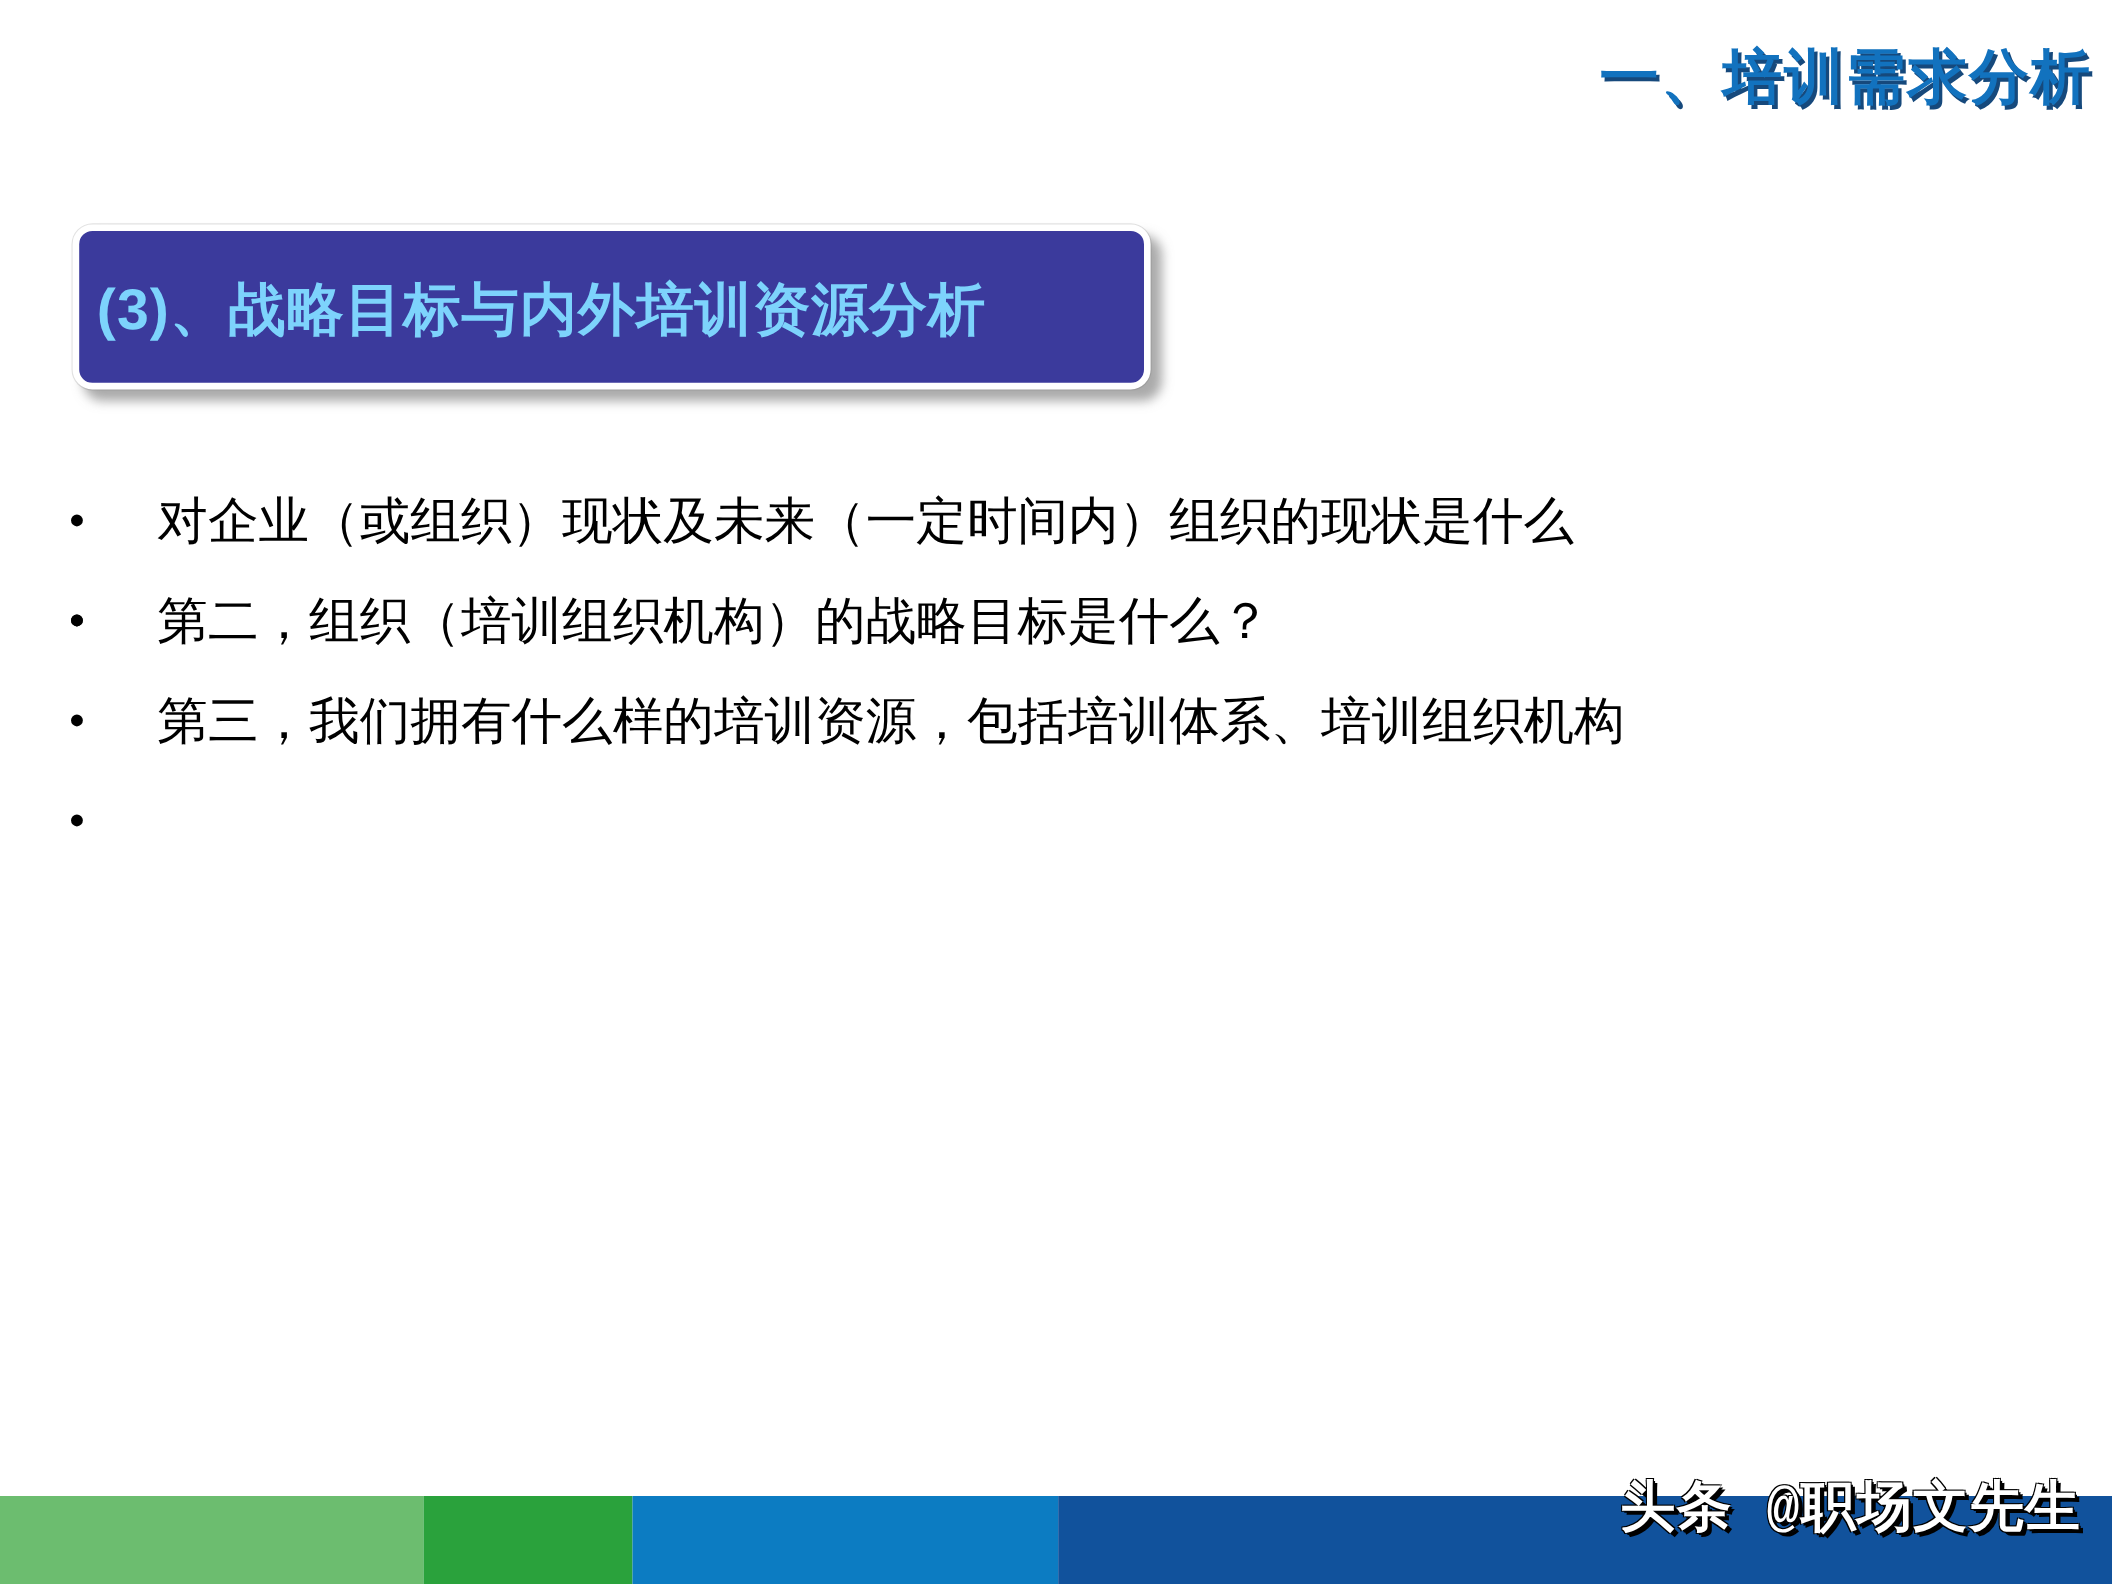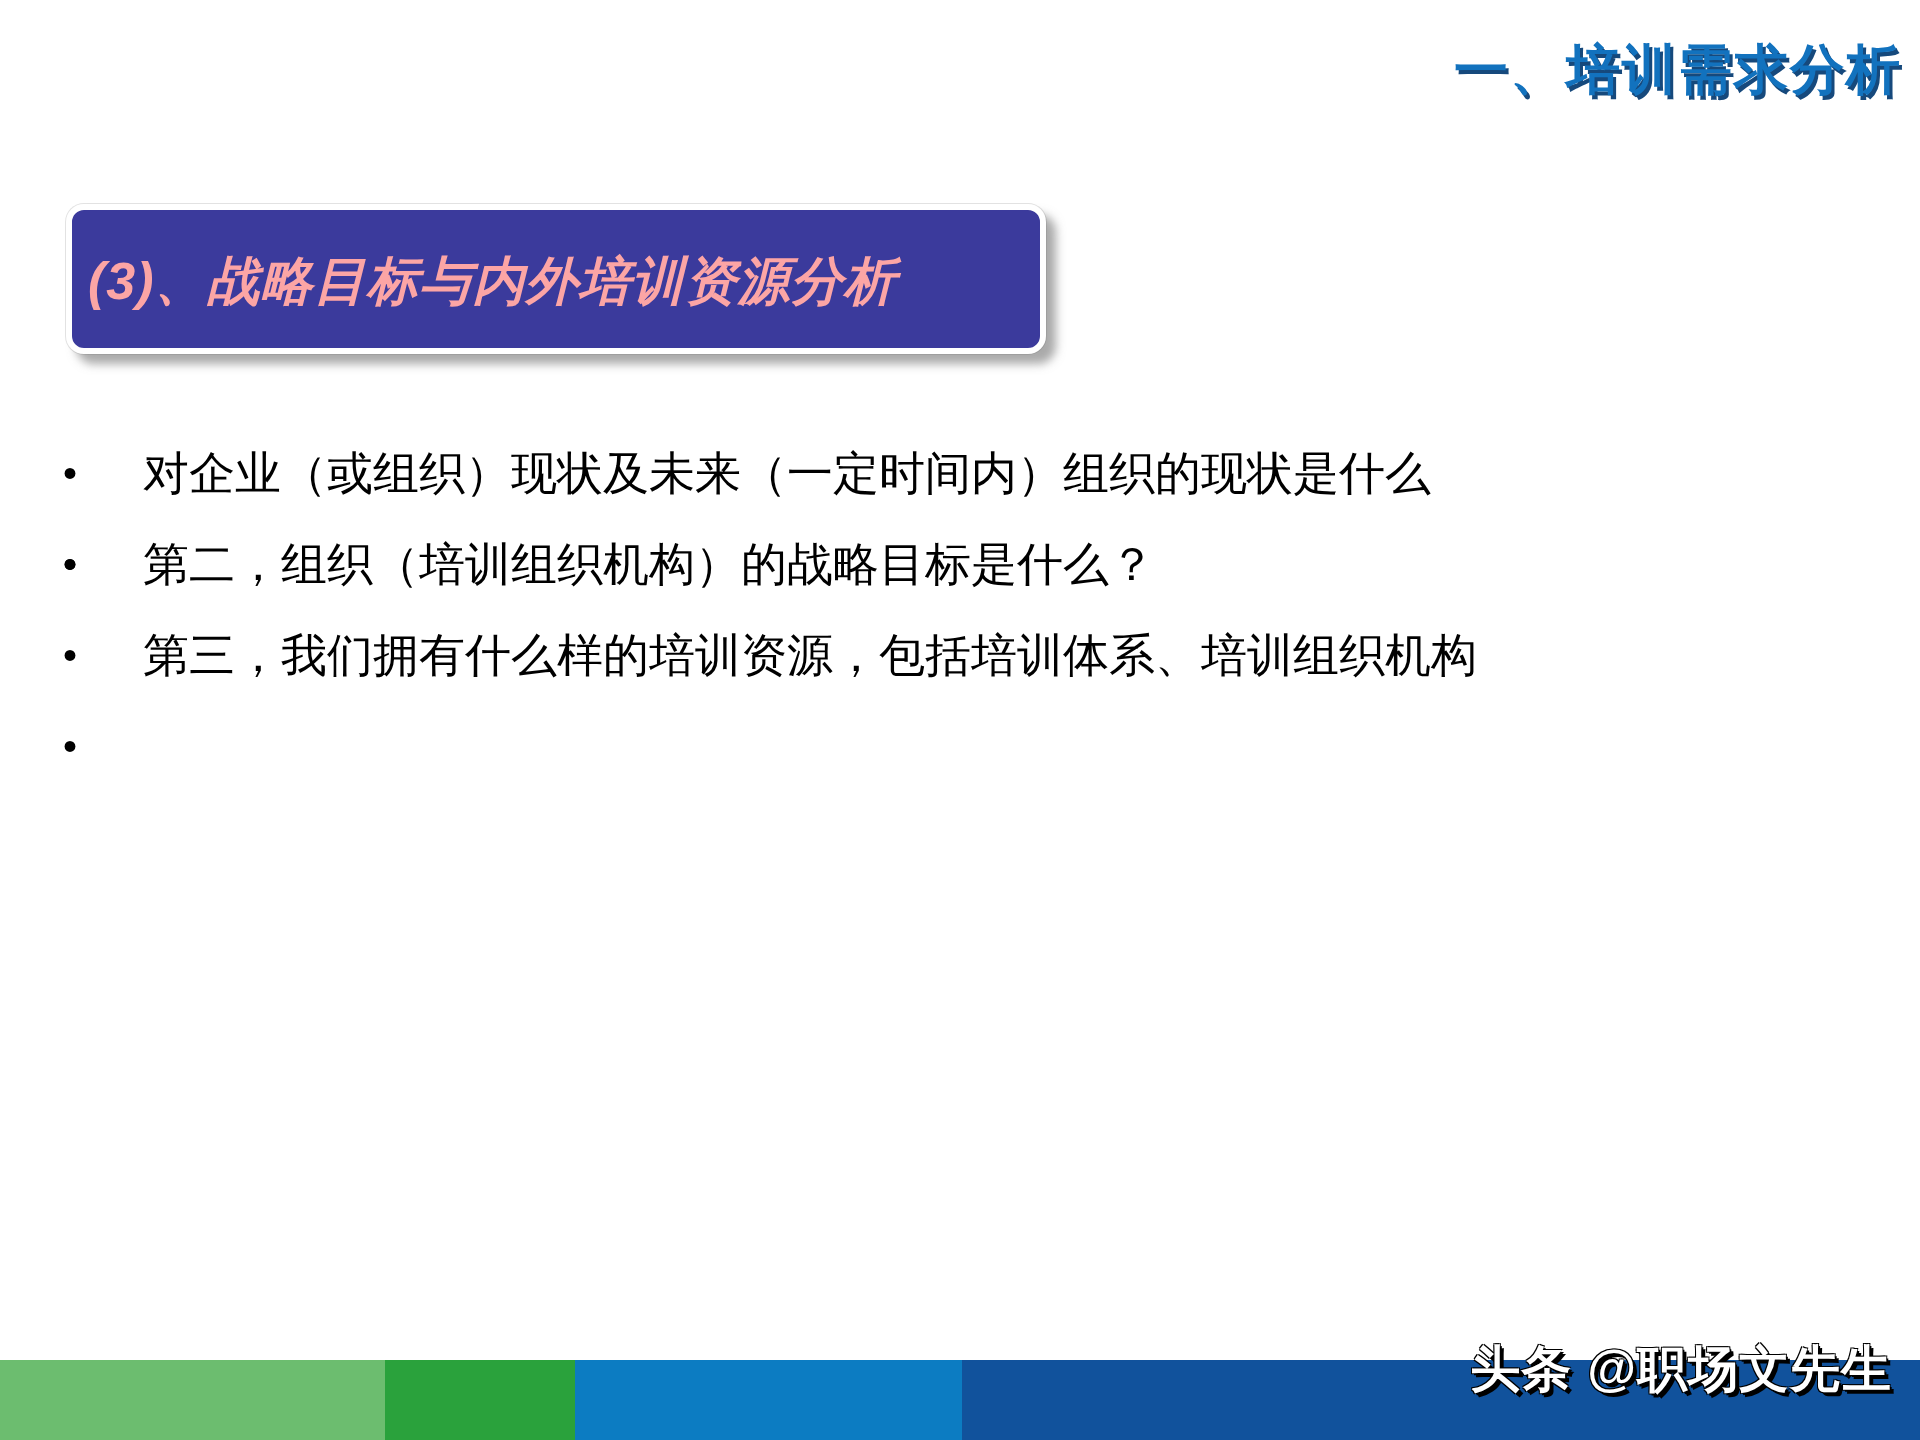--- a/index.html
+++ b/index.html
@@ -96,31 +96,32 @@
     font-weight: bold;
     color: #ffffff;
     letter-spacing: 1px;
     white-space: nowrap;
     text-shadow:
       4px 4px 0 #000,
       -1px -1px 0 #000,
       1px -1px 0 #000,
       -1px 1px 0 #000,
       2px 2px 0 #000;
+    font-family: Liberation Mono, monospace;
   }
 </style>
 </head>
 <body>
 
 <div class="slide">
 
   <div class="section-header" style="color: rgb(18, 114, 190); margin-top: 28px;">一、培训需求分析</div>
 
   <div class="title-box" style="background-color: rgb(59, 58, 156);">
-    <span class="title-text" style="color: #fca5a5; font-style: italic;">(3)、战略目标与内外培训资源分析</span>
+    <span class="title-text" style="color: #7dd3fc;">(3)、战略目标与内外培训资源分析</span>
   </div>
 
   <div class="body-text">
 
     <div class="para">
       <span class="line line-first">
         <span class="bullet">•</span><span>对企业（或组织）现状及未来（一定时间内）组织的现状是什么</span>
       </span>
     </div>
 

